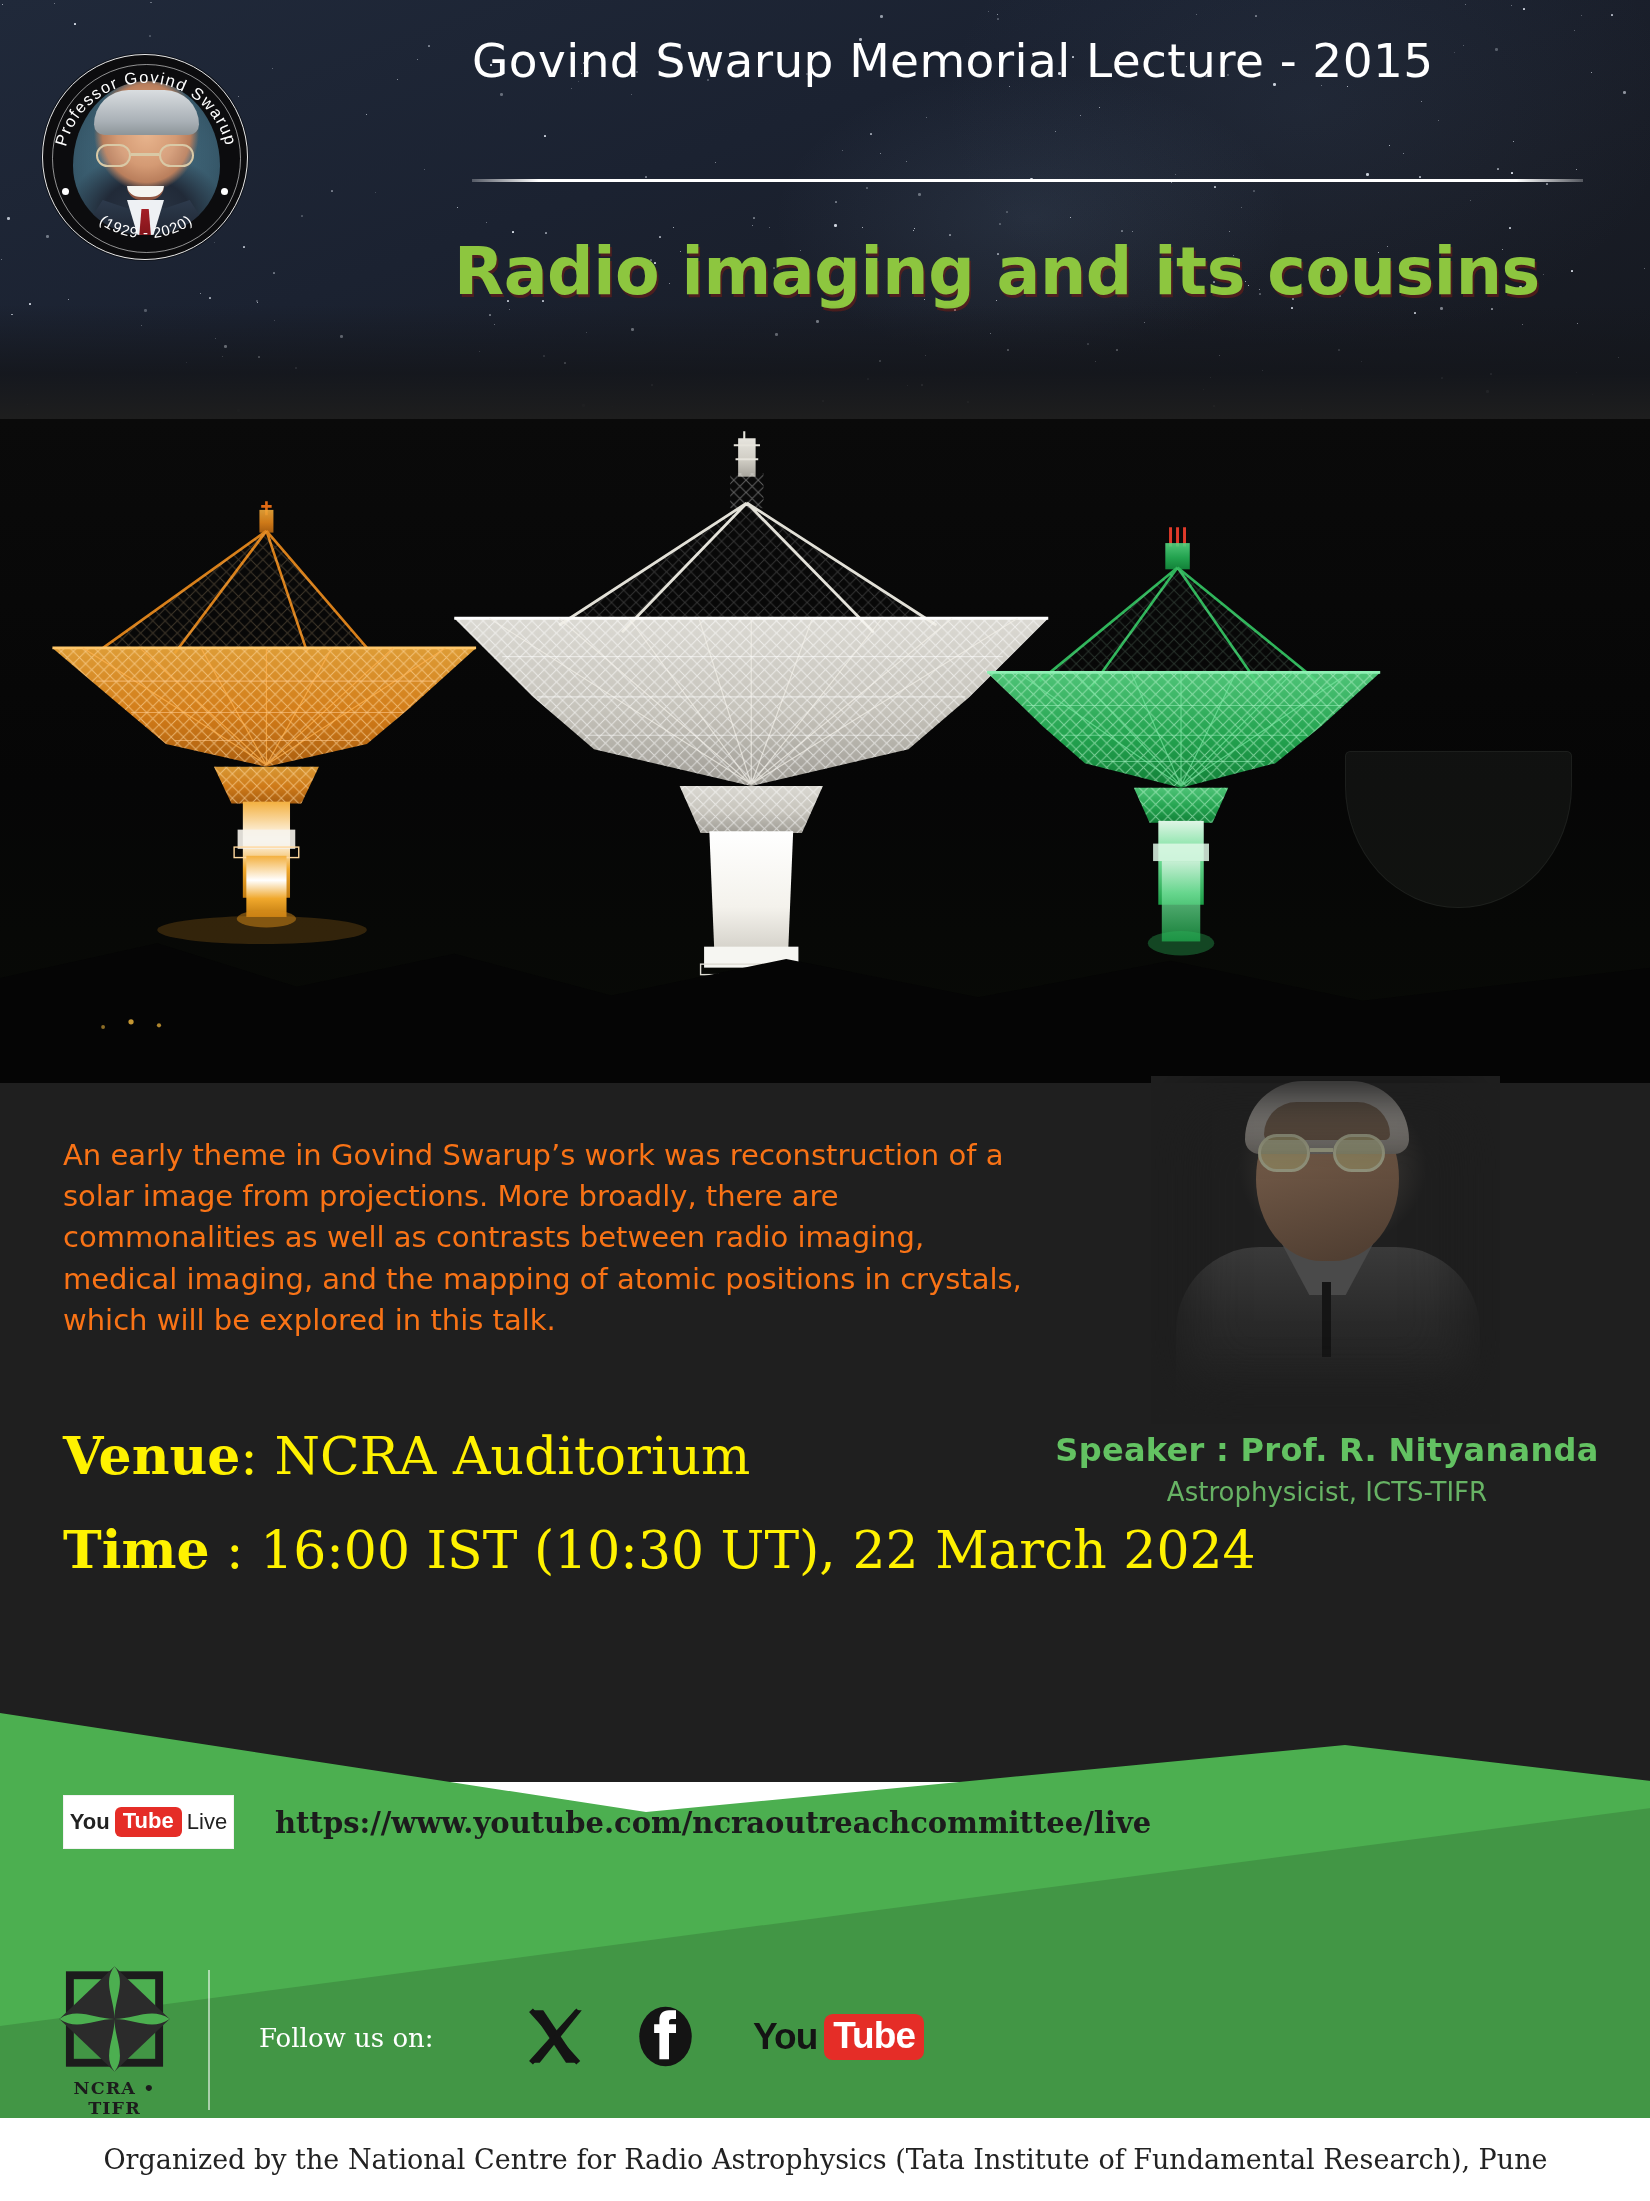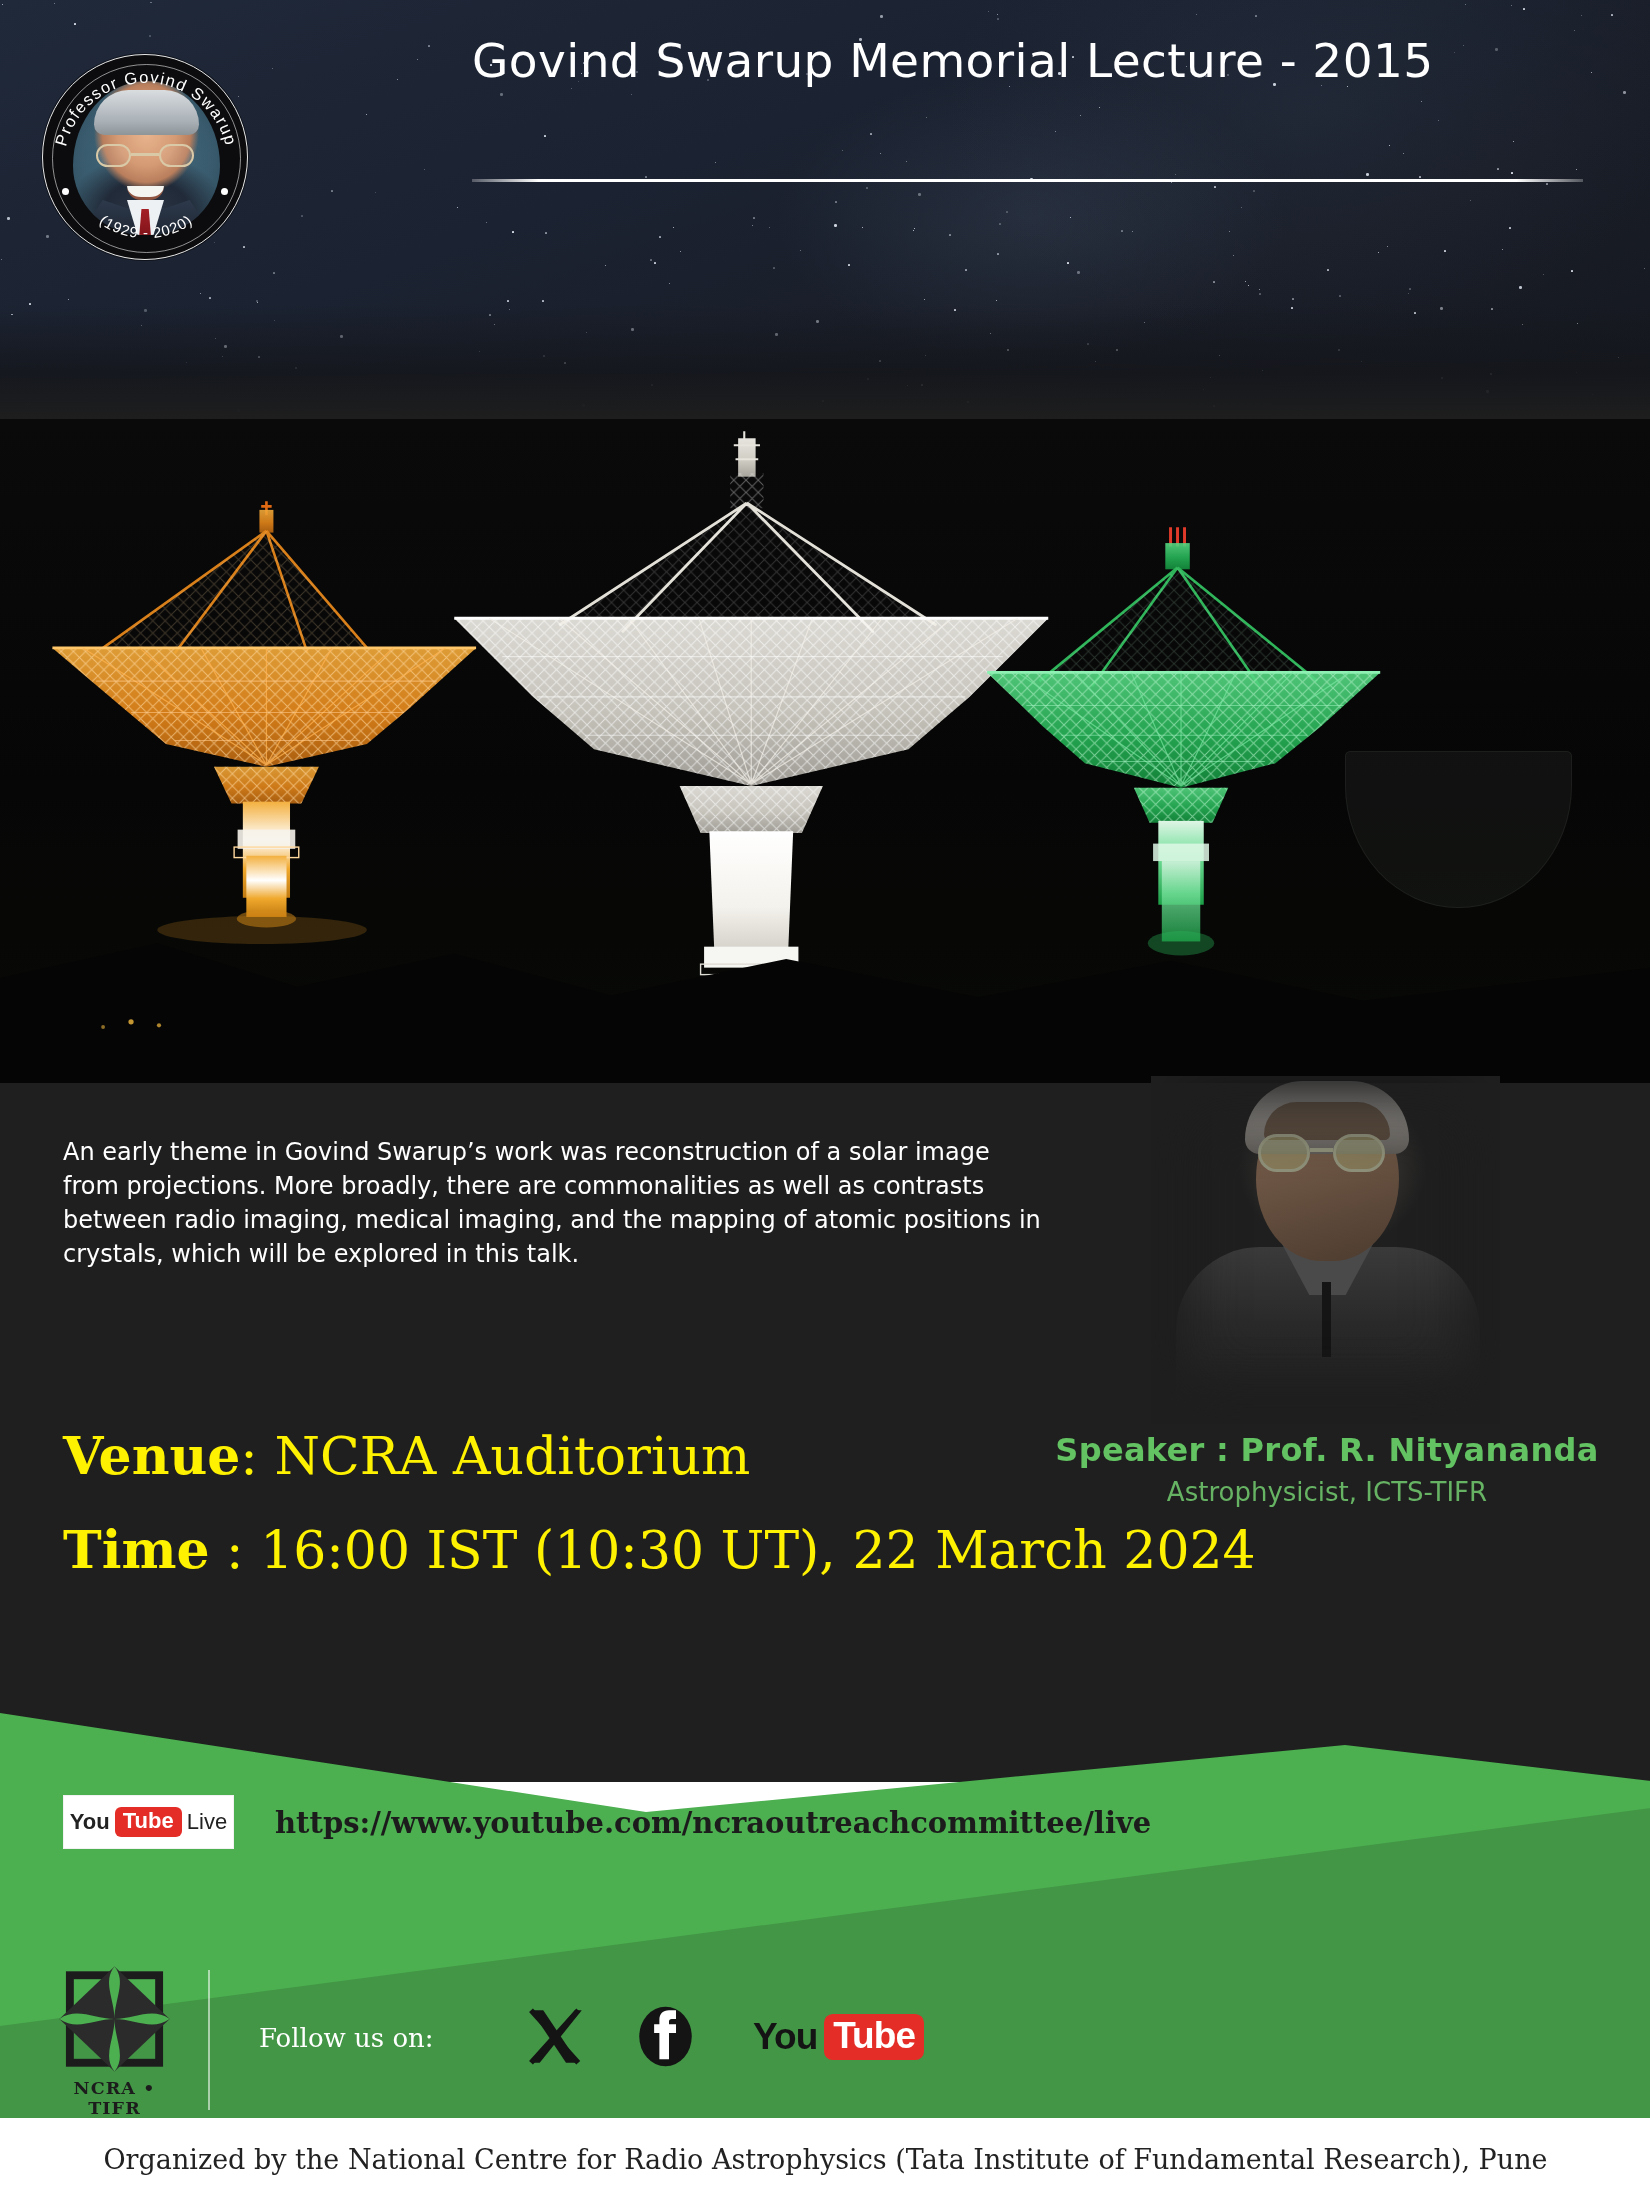--- a/index.html
+++ b/index.html
@@ -108,21 +108,21 @@
     border:0.9px solid rgba(150,160,150,.10);
   }
 
   
   .body-dark {
     position:absolute; left:0; top:1083px; width:1651px; height:699px;
     background:#1f1f1f;
   }
   .abstract {
     position:absolute; left:63px; top:52px; width:978px;
-    color:#ffffff; font-size:24px; line-height:1.42; font-weight:400;
+    color:#f97316; font-size:29px; line-height:1.42; font-weight:400;
     font-family:"DejaVu Sans", sans-serif;
   }
   .venue-block { position:absolute; left:63px; top:342px; width:996px; }
   .venue-line { font-family:"DejaVu Serif", serif; color:#FFF200; font-size:52px; white-space:nowrap; }
   .venue-line + .venue-line { margin-top:33px; }
   .venue-line .lbl { font-weight:bold; }
 
   
   .speaker-photo {
     position:absolute; left:1151px; top:-7px; width:349px; height:348px;
@@ -495,20 +495,21 @@
             <path id="arcBot" d="M 26 118 A 92 92 0 0 0 210 118"></path>
           </defs>
         <text><textPath href="#arcBot" startOffset="50%" text-anchor="middle">(1929 - 2020)</textPath></text>
       </svg>
       <span class="badge-dot l"></span>
       <span class="badge-dot r"></span>
     </div>
 
     <div class="header-title">Govind Swarup Memorial Lecture - 2015</div>
     <div class="header-rule"></div>
+    <div class="header-subtitle">Radio imaging and its cousins</div>
     <div class="header-fade"></div>
   </div>
 
   <div class="photo-band">
     <div class="ghost-dish"></div>
     <svg width="1651" height="664" viewBox="0 0 1890 760">
       <defs>
         <linearGradient id="gSaf" x1="0" y1="0" x2="0" y2="1">
           <stop offset="0%" stop-color="#F0A93A"></stop>
             <stop offset="55%" stop-color="#E4861A"></stop>

